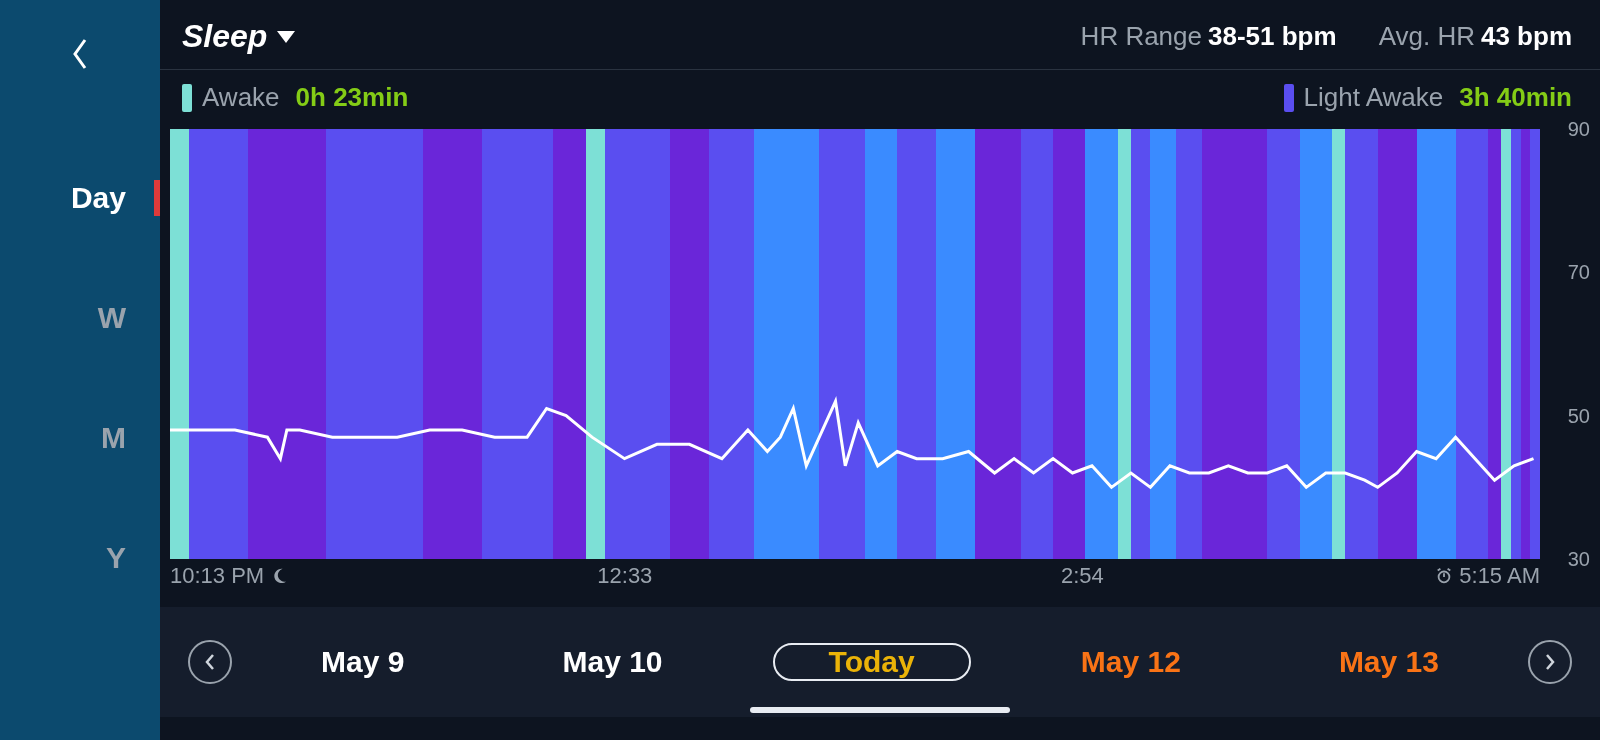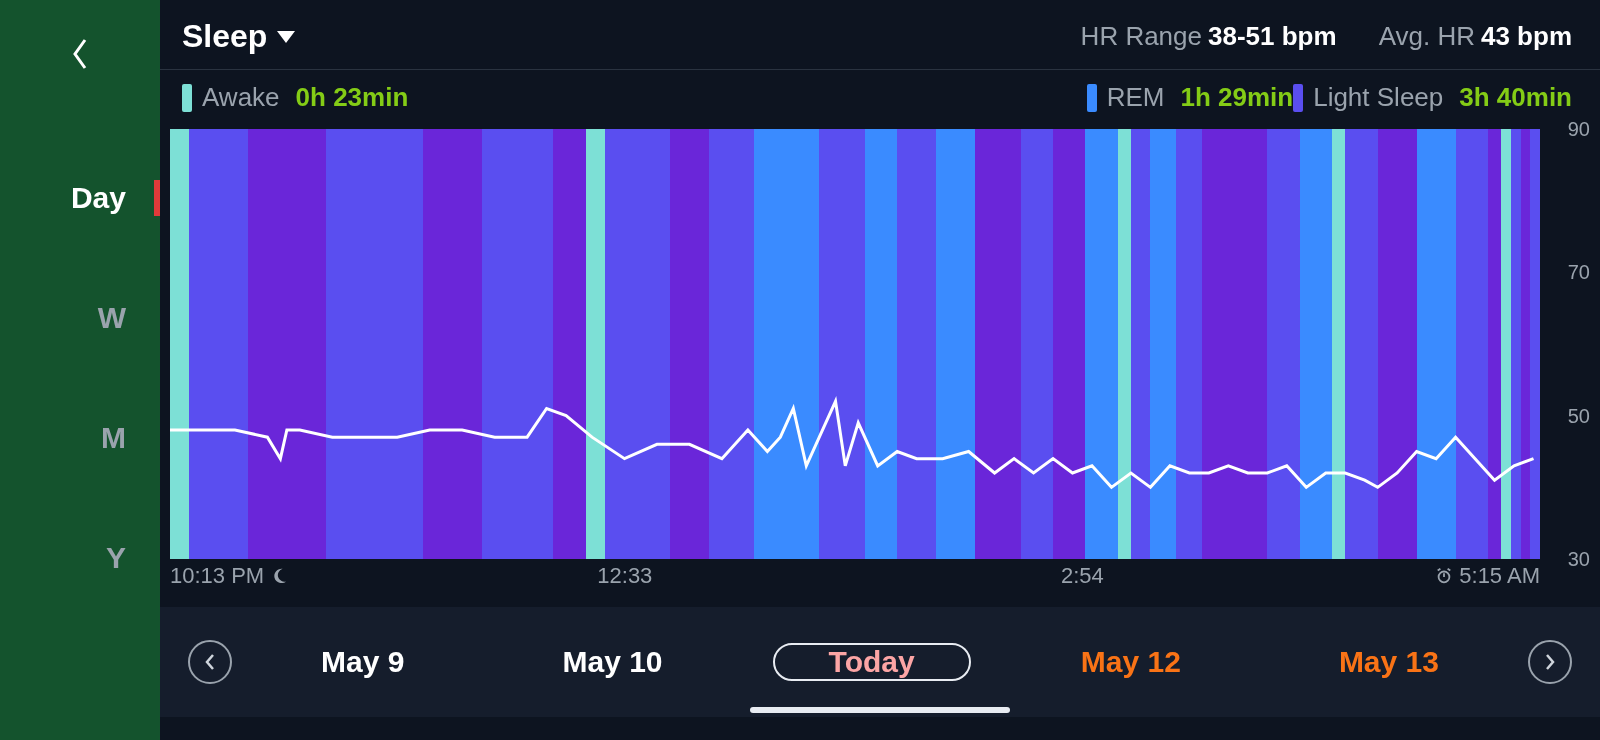--- a/index.html
+++ b/index.html
@@ -7,21 +7,21 @@
   body {
     background: #0d1420;
     font-family: -apple-system, "Helvetica Neue", Arial, sans-serif;
     color: #e8ecf2;
     display: flex;
   }
   
   .rail {
     width: 160px;
     flex: 0 0 160px;
-    background: #14532d;
+    background: #0c4a6e;
     display: flex;
     flex-direction: column;
     align-items: center;
     padding-top: 30px;
   }
   .back-btn {
     width: 48px; height: 48px;
     display: flex; align-items: center; justify-content: center;
     margin-bottom: 60px;
     cursor: pointer;
@@ -50,20 +50,21 @@
   
   .top {
     display: flex; align-items: center;
     padding: 18px 28px 14px 22px;
     gap: 40px;
   }
   .metric-dd {
     display: flex; align-items: center; gap: 10px;
     font-size: 32px; font-weight: 700; color: #fff;
     cursor: pointer;
+    font-style: italic;
   }
   .metric-dd svg { width: 18px; height: 12px; fill: #fff; }
   .top-stats { margin-left: auto; display: flex; gap: 42px; }
   .stat { font-size: 26px; white-space: nowrap; }
   .stat .lbl { color: #9aa3ad; font-weight: 400; margin-right: 6px; }
   .stat .val { color: #fff; font-weight: 700; }
   .divider { height: 1px; background: #2a3340; margin: 0 0 0 0; }
   
   .legend {
     display: flex; align-items: center;
@@ -126,21 +127,21 @@
   .date-track { flex:1; display:flex; justify-content:space-around; align-items:center; }
   .date-pill {
     font-size: 30px; font-weight: 700;
     color: #f97316;
     padding: 14px 48px;
     border-radius: 999px;
     cursor: pointer;
   }
   .date-pill.avail { color: #fff; }
   .date-pill.selected {
-    color: #fca5a5;
+    color: #eab308;
     border: 2.5px solid #e8ecf2;
     padding: 0 54px;
   }
   .home-indicator {
     position: absolute;
     bottom: 4px; left: 50%;
     transform: translateX(-50%);
     width: 260px; height: 6px;
     background: #e8ecf2; border-radius: 3px;
   }
@@ -178,27 +179,22 @@
   </div>
   <div class="divider"></div>
 
   <div class="legend" id="legend" style="justify-content: flex-end;">
       <div class="leg" style="margin-right: auto; margin-left: 0px;">
         <span class="swatch" style="background: rgb(125, 224, 214);"></span>
         <span class="lbl">Awake</span>
         <span class="val">0h 23min</span>
       </div>
       <div class="leg">
-        <span class="swatch" style="background: rgb(58, 139, 255);"></span>
-        <span class="lbl">REM</span>
-        <span class="val">1h 29min</span>
-      </div>
-      <div class="leg">
         <span class="swatch" style="background: rgb(90, 78, 240);"></span>
-        <span class="lbl">Light Sleep</span>
+        <span class="lbl">Light Awake</span>
         <span class="val">3h 40min</span>
       </div>
     </div>
 
   <div class="chart-wrap">
     <div class="chart-canvas" id="chart-canvas">
         <div class="band" style="left: 0%; width: 1.4218%; background: rgb(125, 224, 214);"></div>
         <div class="band" style="left: 1.4218%; width: 4.2654%; background: rgb(90, 78, 240);"></div>
         <div class="band" style="left: 5.6872%; width: 5.6872%; background: rgb(106, 38, 217);"></div>
         <div class="band" style="left: 11.3744%; width: 7.109%; background: rgb(90, 78, 240);"></div>

